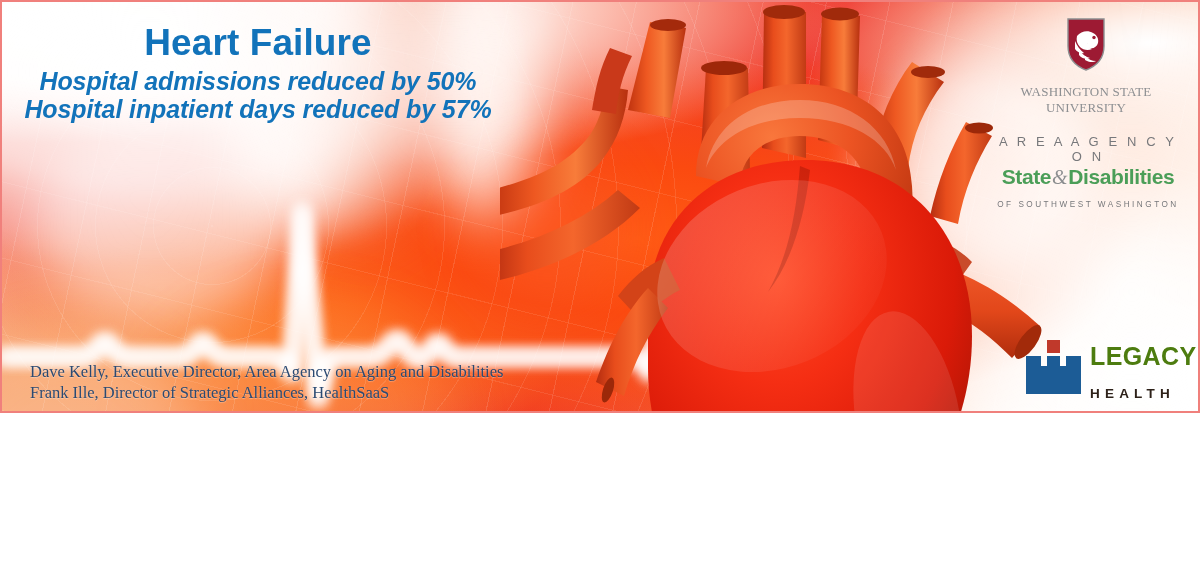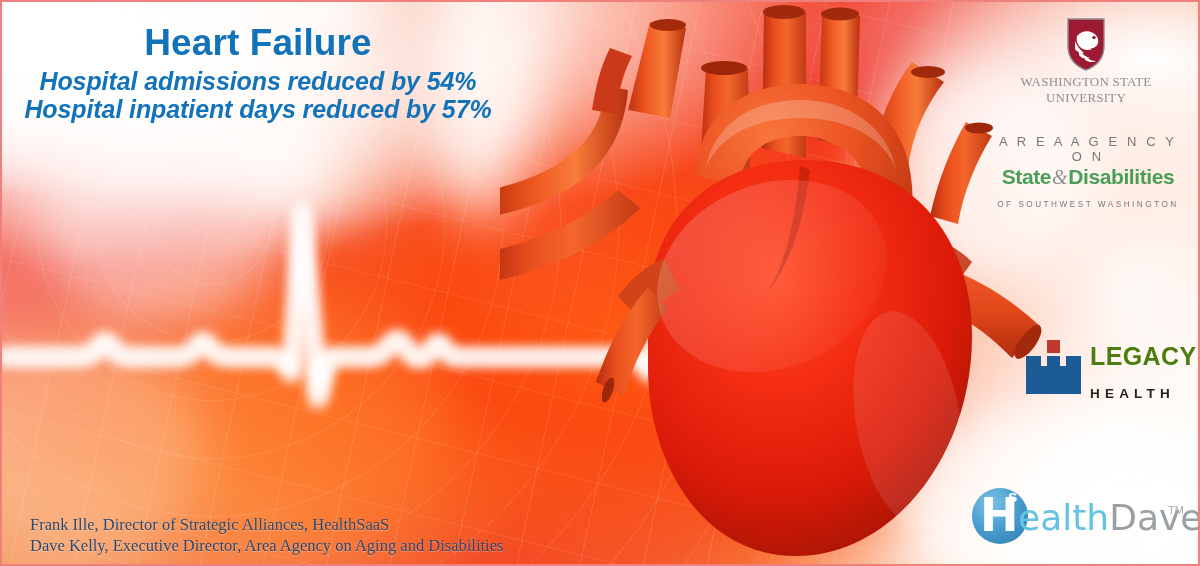--- a/index.html
+++ b/index.html
@@ -1,20 +1,20 @@
 <!DOCTYPE html>
 <html><head>
 <meta charset="utf-8">
 <style>
   html,body{margin:0;padding:0;background:#fff;}
   body{font-family:"Liberation Sans",sans-serif;}
 
   .banner{
     position:relative;
-    width:1200px;height:566px;
+    width:1200px;height:413px;
     overflow:hidden;
     box-sizing:border-box;
     border:2px solid #f0807c;
     background:#fdf6f4;
   }
 
   
   .bg{position:absolute;inset:0;overflow:hidden;}
 
   .bg-base{
@@ -105,21 +105,21 @@
   }
   .source .lbl{font-weight:bold;color:#1f3a60;}
 
   
   .logo{position:absolute;z-index:7;}
 
   
   .logo-wsu{left:1008px;top:14px;width:152px;text-align:center;}
   .wsu-shield{margin:0 auto;display:block;}
   .wsu-name{
-    margin-top:2px;
+    margin-top:12px;
     font-family:"Liberation Serif",serif;
     color:#8d8f92;font-size:11.5px;line-height:1.25;
     letter-spacing:.2px;
   }
   .wsu-name span{display:block;}
   .wsu-name .big{font-size:13px;}
 
   
   .logo-aaad{left:988px;top:132px;width:196px;text-align:center;}
   .aaad-top{
@@ -310,27 +310,27 @@
       <path d="M96,392 C110,352 126,322 148,298 L168,318 C148,344 134,372 124,406 Z" fill="url(#vA)"></path>
       <ellipse cx="108" cy="400" rx="13" ry="5" fill="#9c2809" transform="rotate(-72 108 400)"></ellipse>
 
       <ellipse cx="272" cy="286" rx="118" ry="92" fill="url(#shine)" opacity=".45" transform="rotate(-22 272 286)"></ellipse>
       <ellipse cx="408" cy="430" rx="52" ry="110" fill="rgba(255,255,255,.10)" transform="rotate(-10 408 430)"></ellipse>
     </svg>
   </div>
 
   <div class="headline">
     <span class="t1">Heart Failure</span>
-    <span class="t2">Hospital admissions reduced by 54%</span>
+    <span class="t2">Hospital admissions reduced by 50%</span>
     <span class="t3">Hospital inpatient days reduced by 57%</span>
   </div>
 
   <div class="source">
+    <div>Dave Kelly, Executive Director, Area Agency on Aging and Disabilities</div>
     <div>Frank Ille, Director of Strategic Alliances, HealthSaaS</div>
-    <div>Dave Kelly, Executive Director, Area Agency on Aging and Disabilities</div>
   </div>
 
   <div class="logo logo-wsu">
     <svg class="wsu-shield" width="44" height="56" viewBox="0 0 44 56" aria-hidden="true">
       <path d="M4,3 H40 V30 C40,44 30,51 22,54 C14,51 4,44 4,30 Z" fill="#9d1a33" stroke="#8c8e90" stroke-width="1.4"></path>
       <g fill="#ffffff">
         <path d="M13,20 C17,15 24,14 29,17 C33,19 35,23 34,27 C33,31 29,33 26,32
                  C24,31 23,29 24,27 C25,25 27,25 28,26 C27,25 25,25 24,27
                  C23,29 25,32 28,33 C24,35 19,34 16,31 C13,28 12,24 13,20 Z"></path>
         <path d="M11,25 C13,30 16,34 20,37 C17,38 13,36 11,33 Z"></path>

